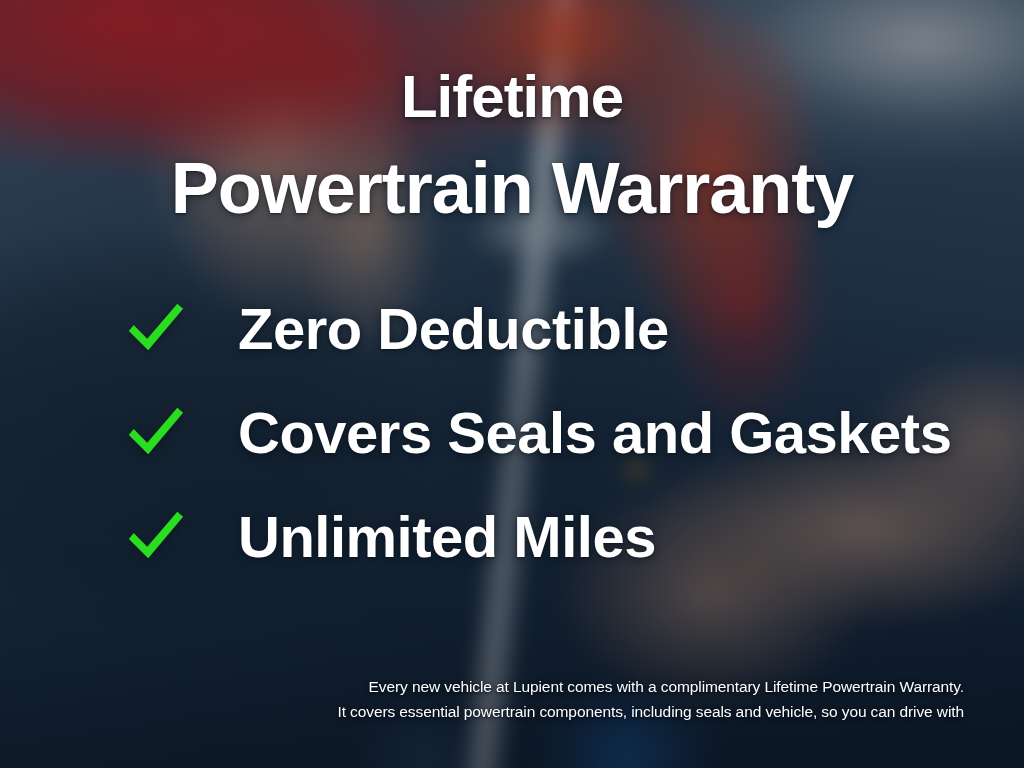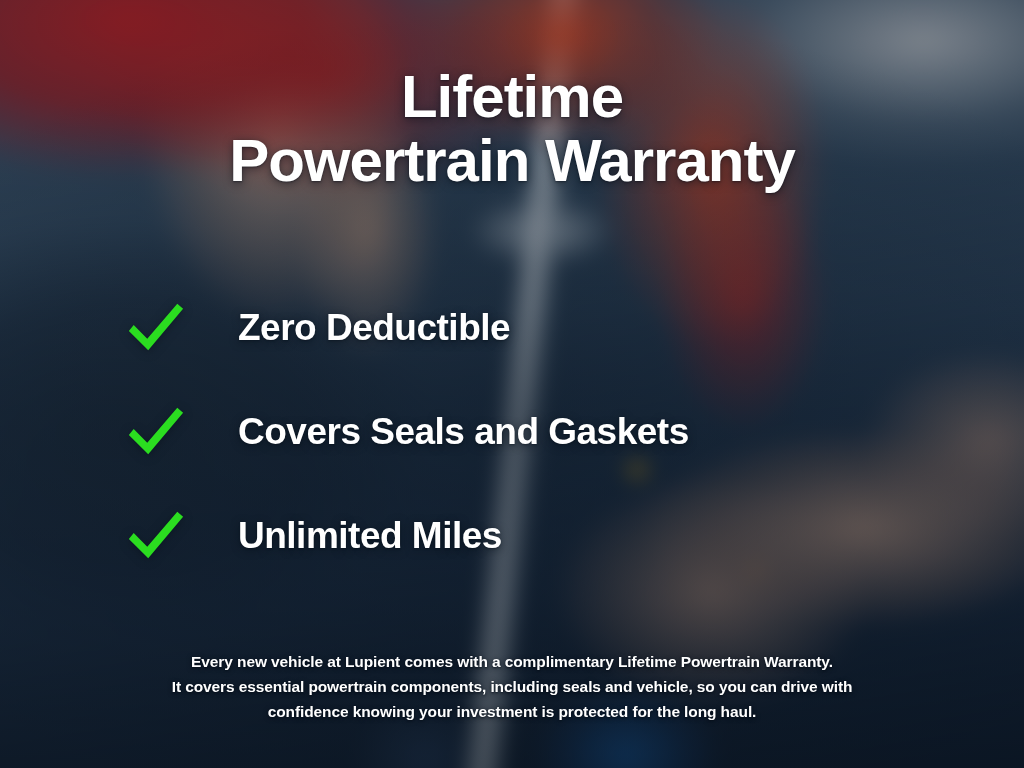--- a/index.html
+++ b/index.html
@@ -71,21 +71,21 @@
     position:absolute;
     left:0; right:0; top:48px;
     text-align:center;
     color:#ffffff;
     font-weight:bold;
     letter-spacing:-1px;
     line-height:.96;
     text-shadow:0 2px 10px rgba(6,14,24,.55), 0 1px 2px rgba(6,14,24,.45);
   }
   .headline .l1 { display:block; font-size:60px;margin-top:20px; }
-  .headline .l2 { display:block; font-size:60px; margin-top:6px; }
+  .headline .l2 { display:block; font-size:72px; margin-top:28px; }
 
   .benefits {
     position:absolute;
     left:124px; top:278px;
     width:840px;
   }
   .benefit {
     display:flex;
     align-items:center;
     height:100px;
@@ -95,32 +95,32 @@
   .check {
     flex:0 0 62px;
     width:62px; height:62px;
     display:block;
     filter: drop-shadow(0 2px 5px rgba(6,14,24,.5));
   }
   .benefit-label {
     margin-left:52px;
     color:#ffffff;
     font-weight:bold;
-    font-size:37px;
+    font-size:58px;
     letter-spacing:-.5px;
     white-space:nowrap;
     text-shadow:0 2px 8px rgba(6,14,24,.55), 0 1px 2px rgba(6,14,24,.4);
   }
 
   .blurb {
     position:absolute;
     left:60px; right:60px; bottom:44px;
-    text-align:center;
+    text-align:right;
     color:#ffffff;
-    font-weight:bold;
+    font-weight:normal;
     font-size:15.5px;
     line-height:1.62;
     letter-spacing:-.1px;
     text-shadow:0 1px 5px rgba(6,14,24,.75), 0 1px 2px rgba(6,14,24,.6);
   }
   .blurb .bl { display:block; }
 </style>
 </head>
 <body>
 
@@ -157,17 +157,16 @@
           <path d="M5 35 L10 29 L24 43 L55 7 L61 12 L25 55 Z" fill="#2BDD20"></path>
         </svg>
         <span class="benefit-label">Unlimited Miles</span>
       </div>
 
     </div>
 
     <div class="blurb">
       <span class="bl">Every new vehicle at Lupient comes with a complimentary Lifetime Powertrain Warranty.</span>
       <span class="bl">It covers essential powertrain components, including seals and vehicle, so you can drive with</span>
-      <span class="bl">confidence knowing your investment is protected for the long haul.</span>
     </div>
 
   </div>
 </div>
 
 </body></html>

